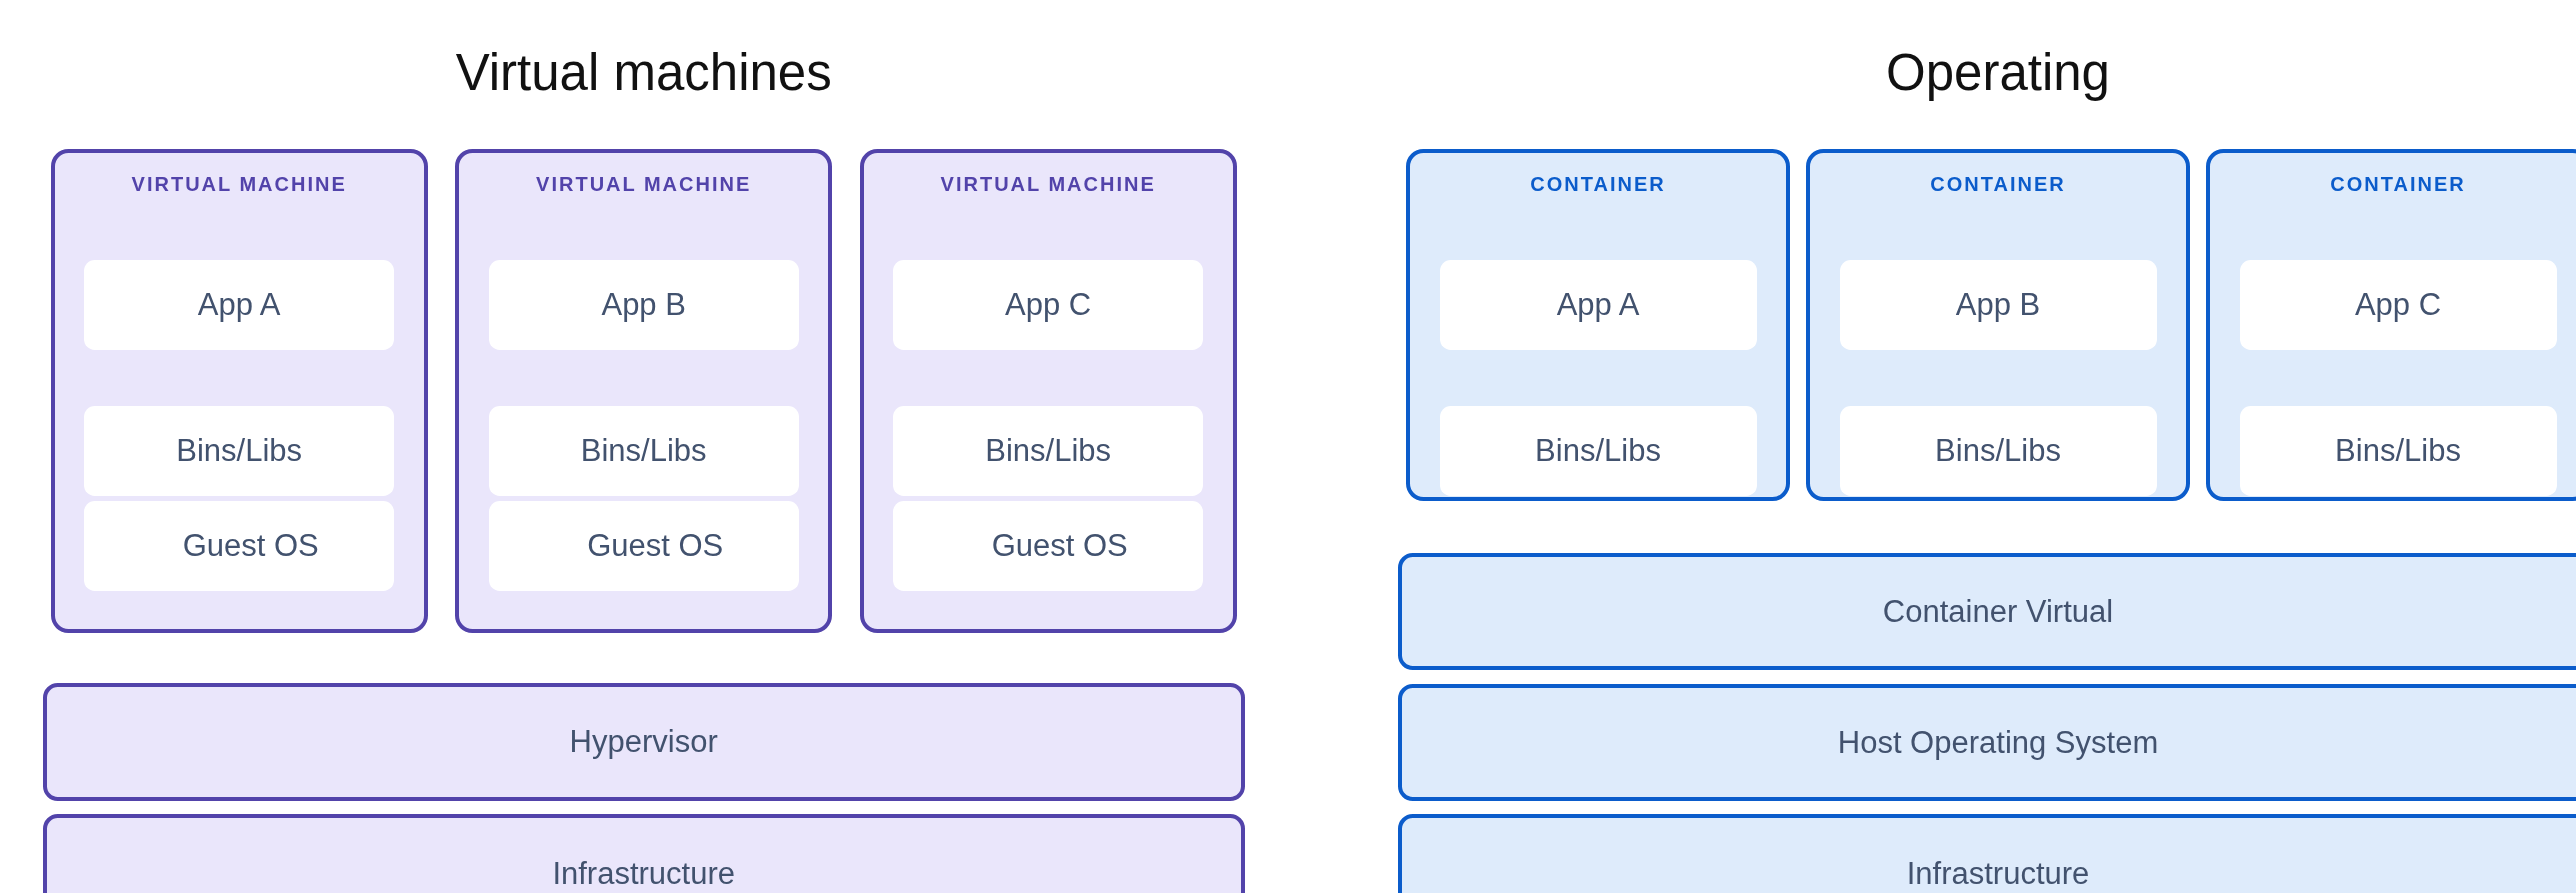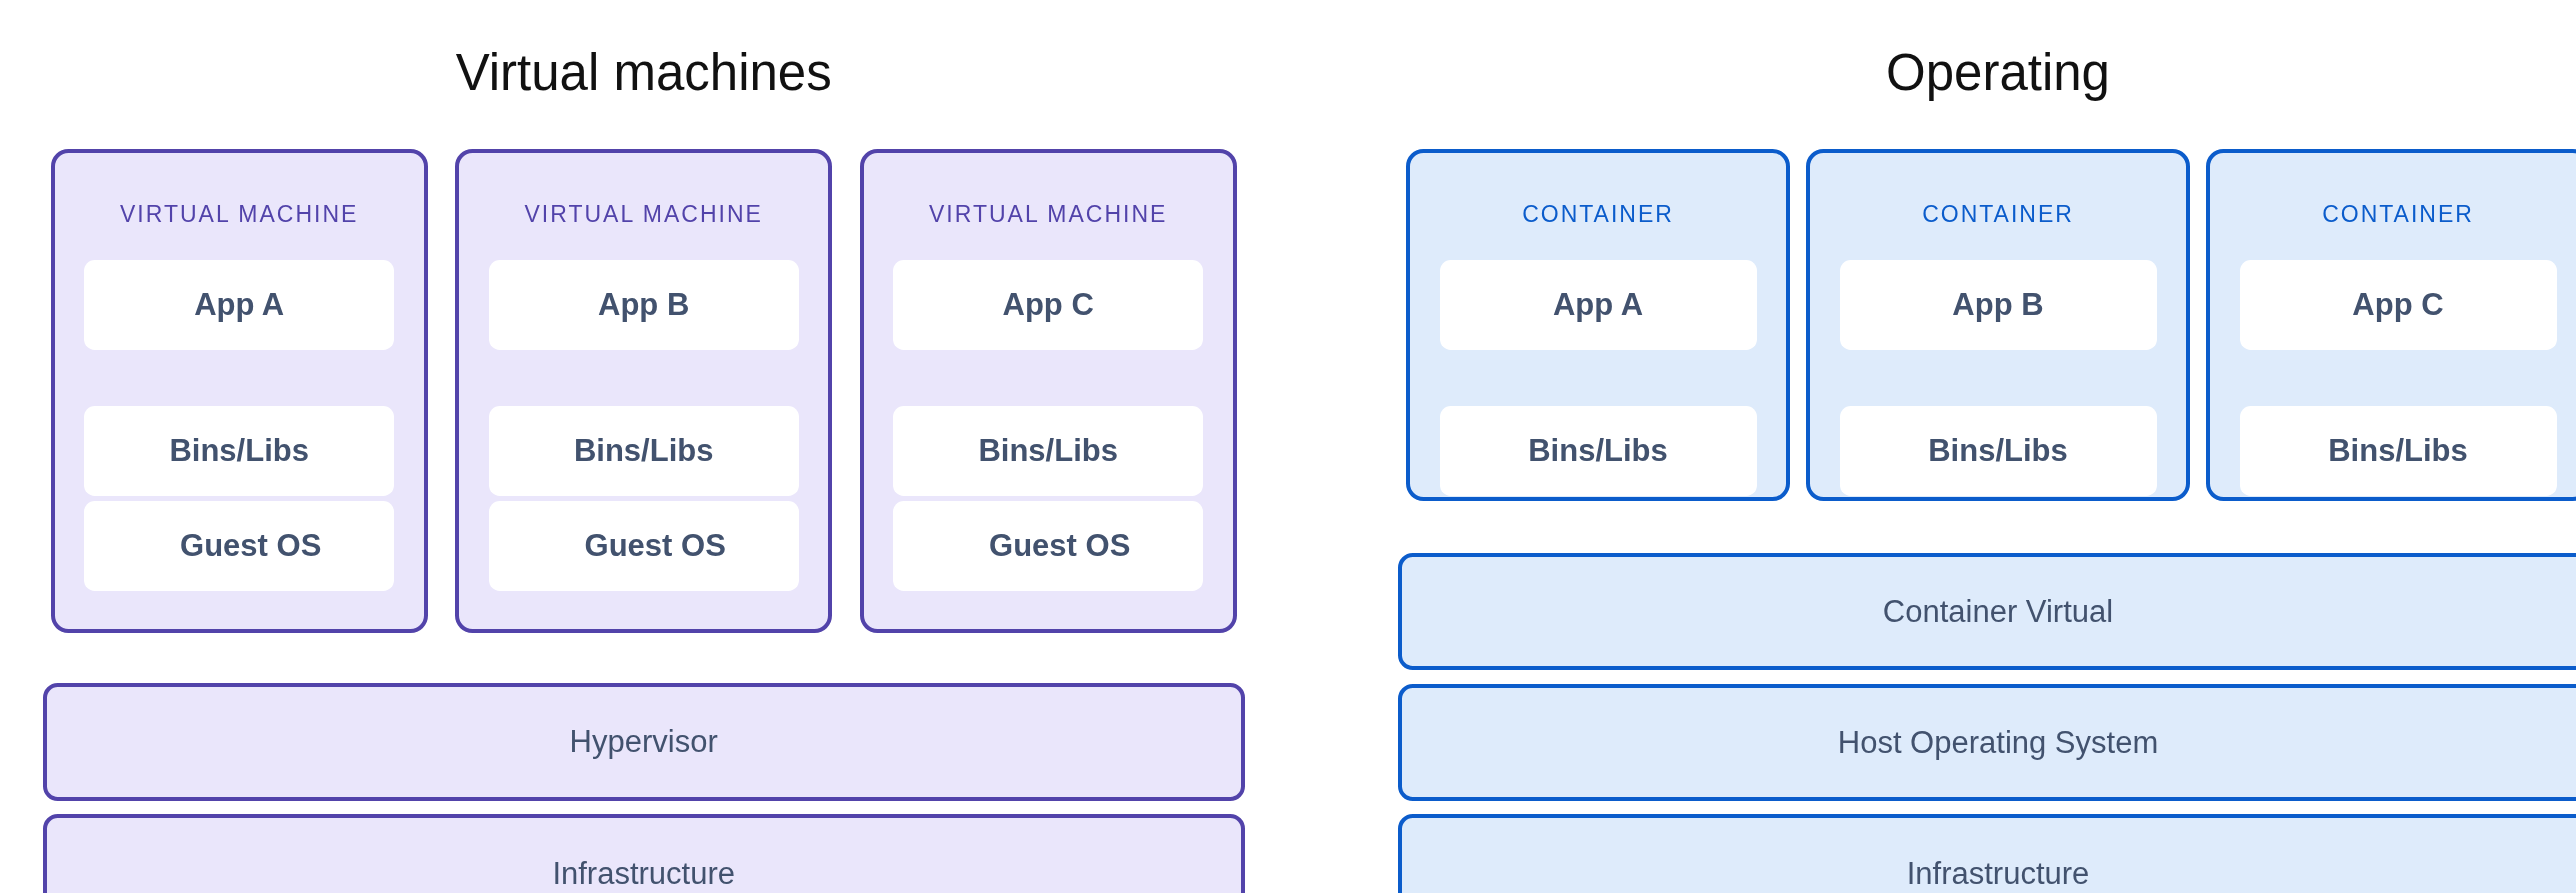--- a/index.html
+++ b/index.html
@@ -39,31 +39,31 @@
     width:377px;height:484px;
     background:var(--vm-fill);
     border:4.7px solid var(--vm-border);
   }
   .container-card{
     width:418px;height:352px;
     background:var(--container-fill);
     border:4.7px solid var(--container-border);
   }
   .card-header{
-    position:absolute;top:36px;left:0;right:0;height:34px;
+    position:absolute;top:6px;left:0;right:0;height:34px;
     display:flex;align-items:center;justify-content:center;
-    font-size:23px;font-weight:normal;letter-spacing:2px;
+    font-size:20px;font-weight:bold;letter-spacing:2px;
   }
   .vm-card .card-header{color:var(--vm-heading);}
   .container-card .card-header{color:var(--container-heading);}
   .layer{
     position:absolute;left:21.5px;right:21.5px;height:90px;
     background:#ffffff;border-radius:10.7px;
     display:flex;align-items:center;justify-content:center;
-    font-size:31px;font-weight:700;color:var(--layer-text);
+    font-size:31px;font-weight:400;color:var(--layer-text);
   }
   .layer-1{top:99px;}
   .layer-2{top:245px;}
   .layer-3{top:340px;padding-left:23px;}
   .bar{
     position:absolute;left:0;right:0;height:118px;border-radius:14.8px;
     display:flex;align-items:center;justify-content:center;
     font-size:31px;font-weight:500;color:var(--layer-text);
   }
   .vm-bar{background:var(--vm-fill);border:4.7px solid var(--vm-border);}

